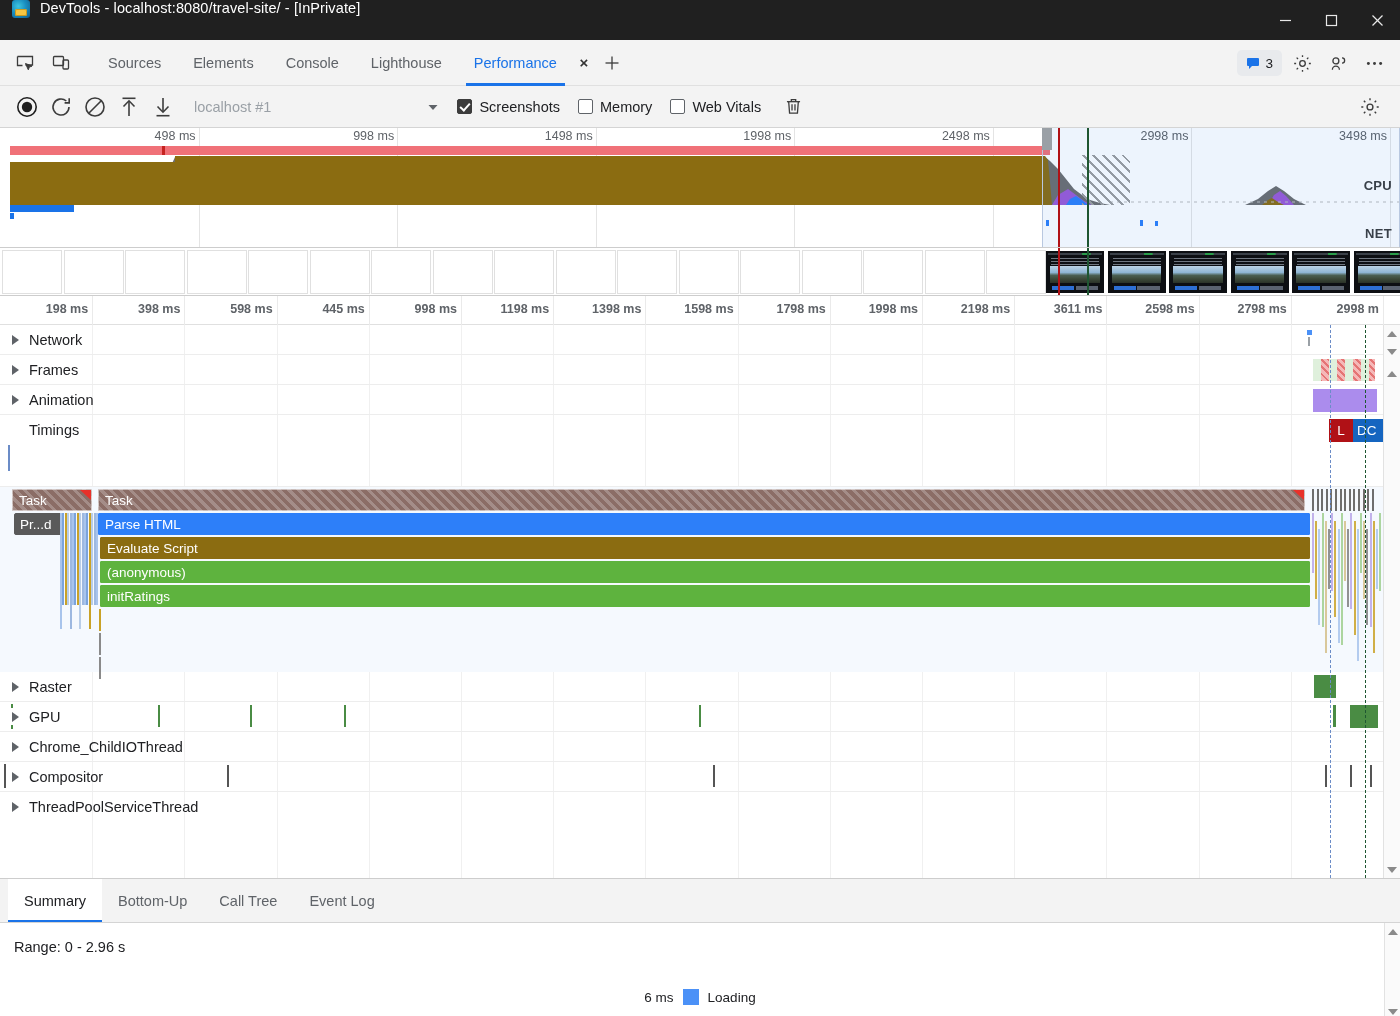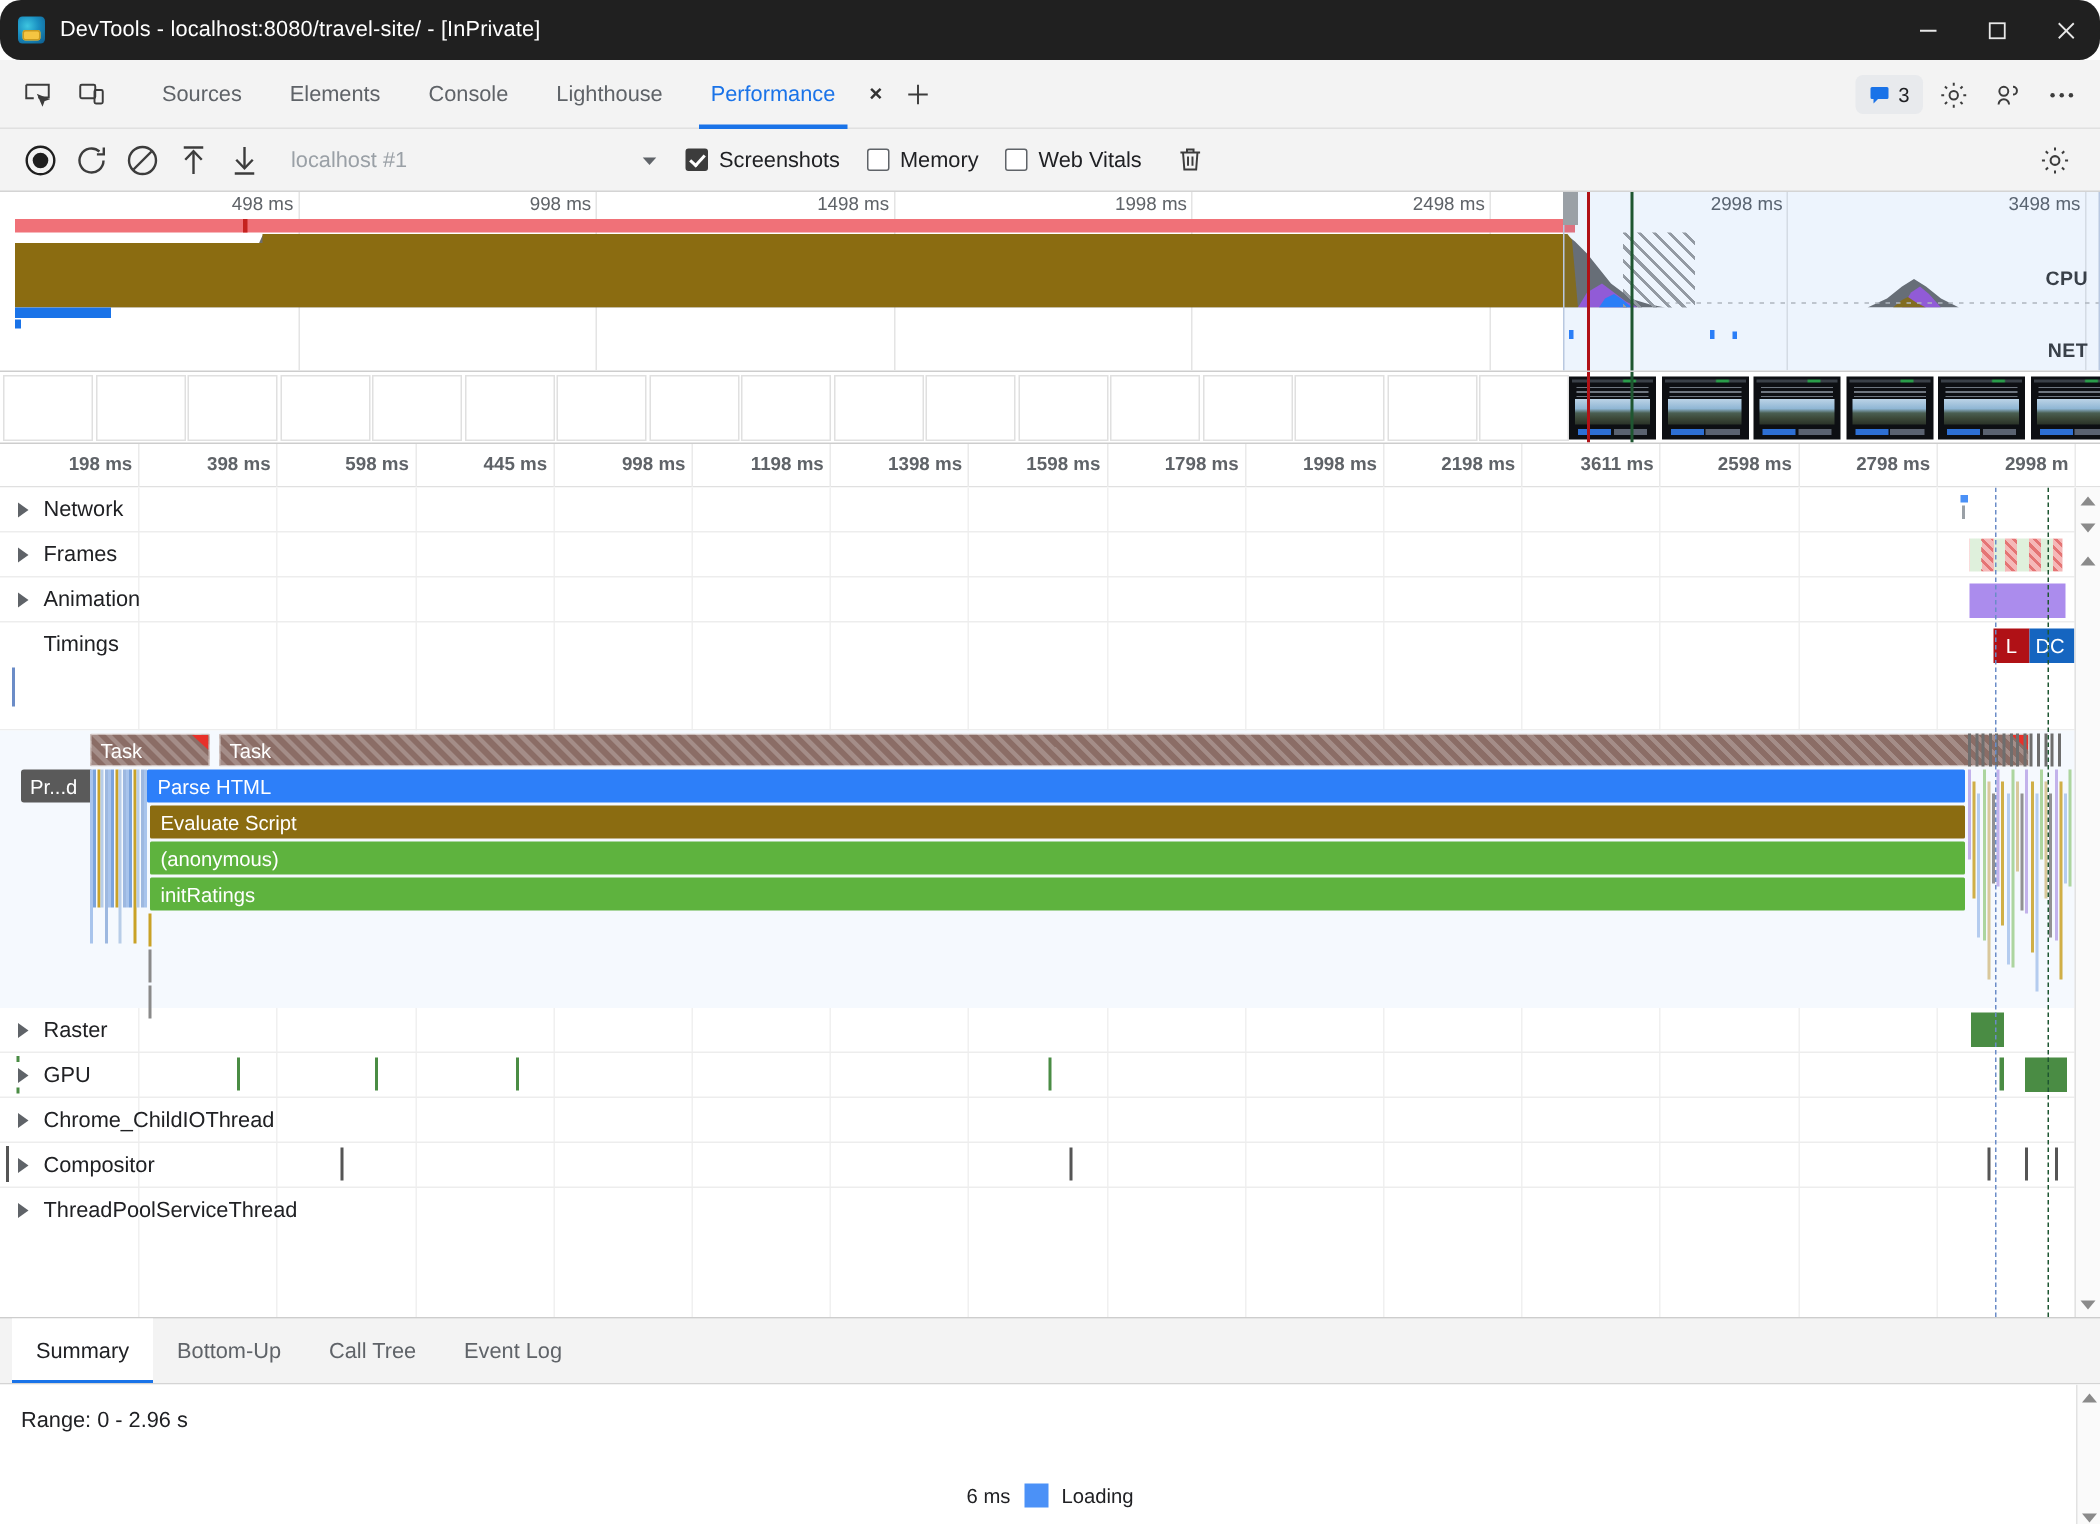--- a/index.html
+++ b/index.html
@@ -7,21 +7,21 @@
     width: 1400px; height: 1016px;
     font-family: "Liberation Sans", sans-serif;
     background: #ffffff;
     overflow: hidden;
     -webkit-font-smoothing: antialiased;
   }
 
   
   .titlebar {
     height: 40px; background: #202020; color: #ffffff;
-    display: flex; align-items: center; position: relative; border-radius: 14px;
+    display: flex; position: relative;
   }
   .title-favicon {
     width: 18px; height: 18px; margin-left: 12px; margin-right: 10px;
     border-radius: 3px; position: relative; flex: none;
     background: radial-gradient(circle at 35% 35%, #3ec6e0 0%, #1a8fc1 45%, #0d5a8c 100%);
     overflow: hidden;
   }
   .title-favicon::after {
     content: ""; position: absolute; left: 3px; bottom: 2px;
     width: 12px; height: 7px; border-radius: 2px;
@@ -193,21 +193,20 @@
   .flame { position: relative; height: 185px; background: #f5f9fe; }
   .fbar {
     position: absolute; height: 22px; display: flex; align-items: center;
     font-size: 13.5px; color: #fff; padding-left: 6px; white-space: nowrap; overflow: hidden;
     border: 1px solid rgba(255,255,255,.55); border-radius: 1px;
   }
   .fbar.task {
     background: #8b6d66;
     background-image: repeating-linear-gradient(45deg, rgba(255,255,255,.22) 0 3px, transparent 3px 7px);
     color: #fff;
-    margin-left: 48px;
   }
   .fbar.parse { background: #2d7ff9; border-color: #2d7ff9; }
   .fbar.eval  { background: #8b6c11; border-color: #8b6c11; }
   .fbar.green { background: #5eb33e; border-color: #5eb33e; }
   .fbar.grey  { background: #5a5a5a; border-color: #5a5a5a; border-radius: 2px; }
   .red-corner {
     position: absolute; width: 0; height: 0; top: 0;
     border-top: 10px solid #e8312a; border-left: 11px solid transparent;
   }
   .stripe { position: absolute; width: 2px; }

